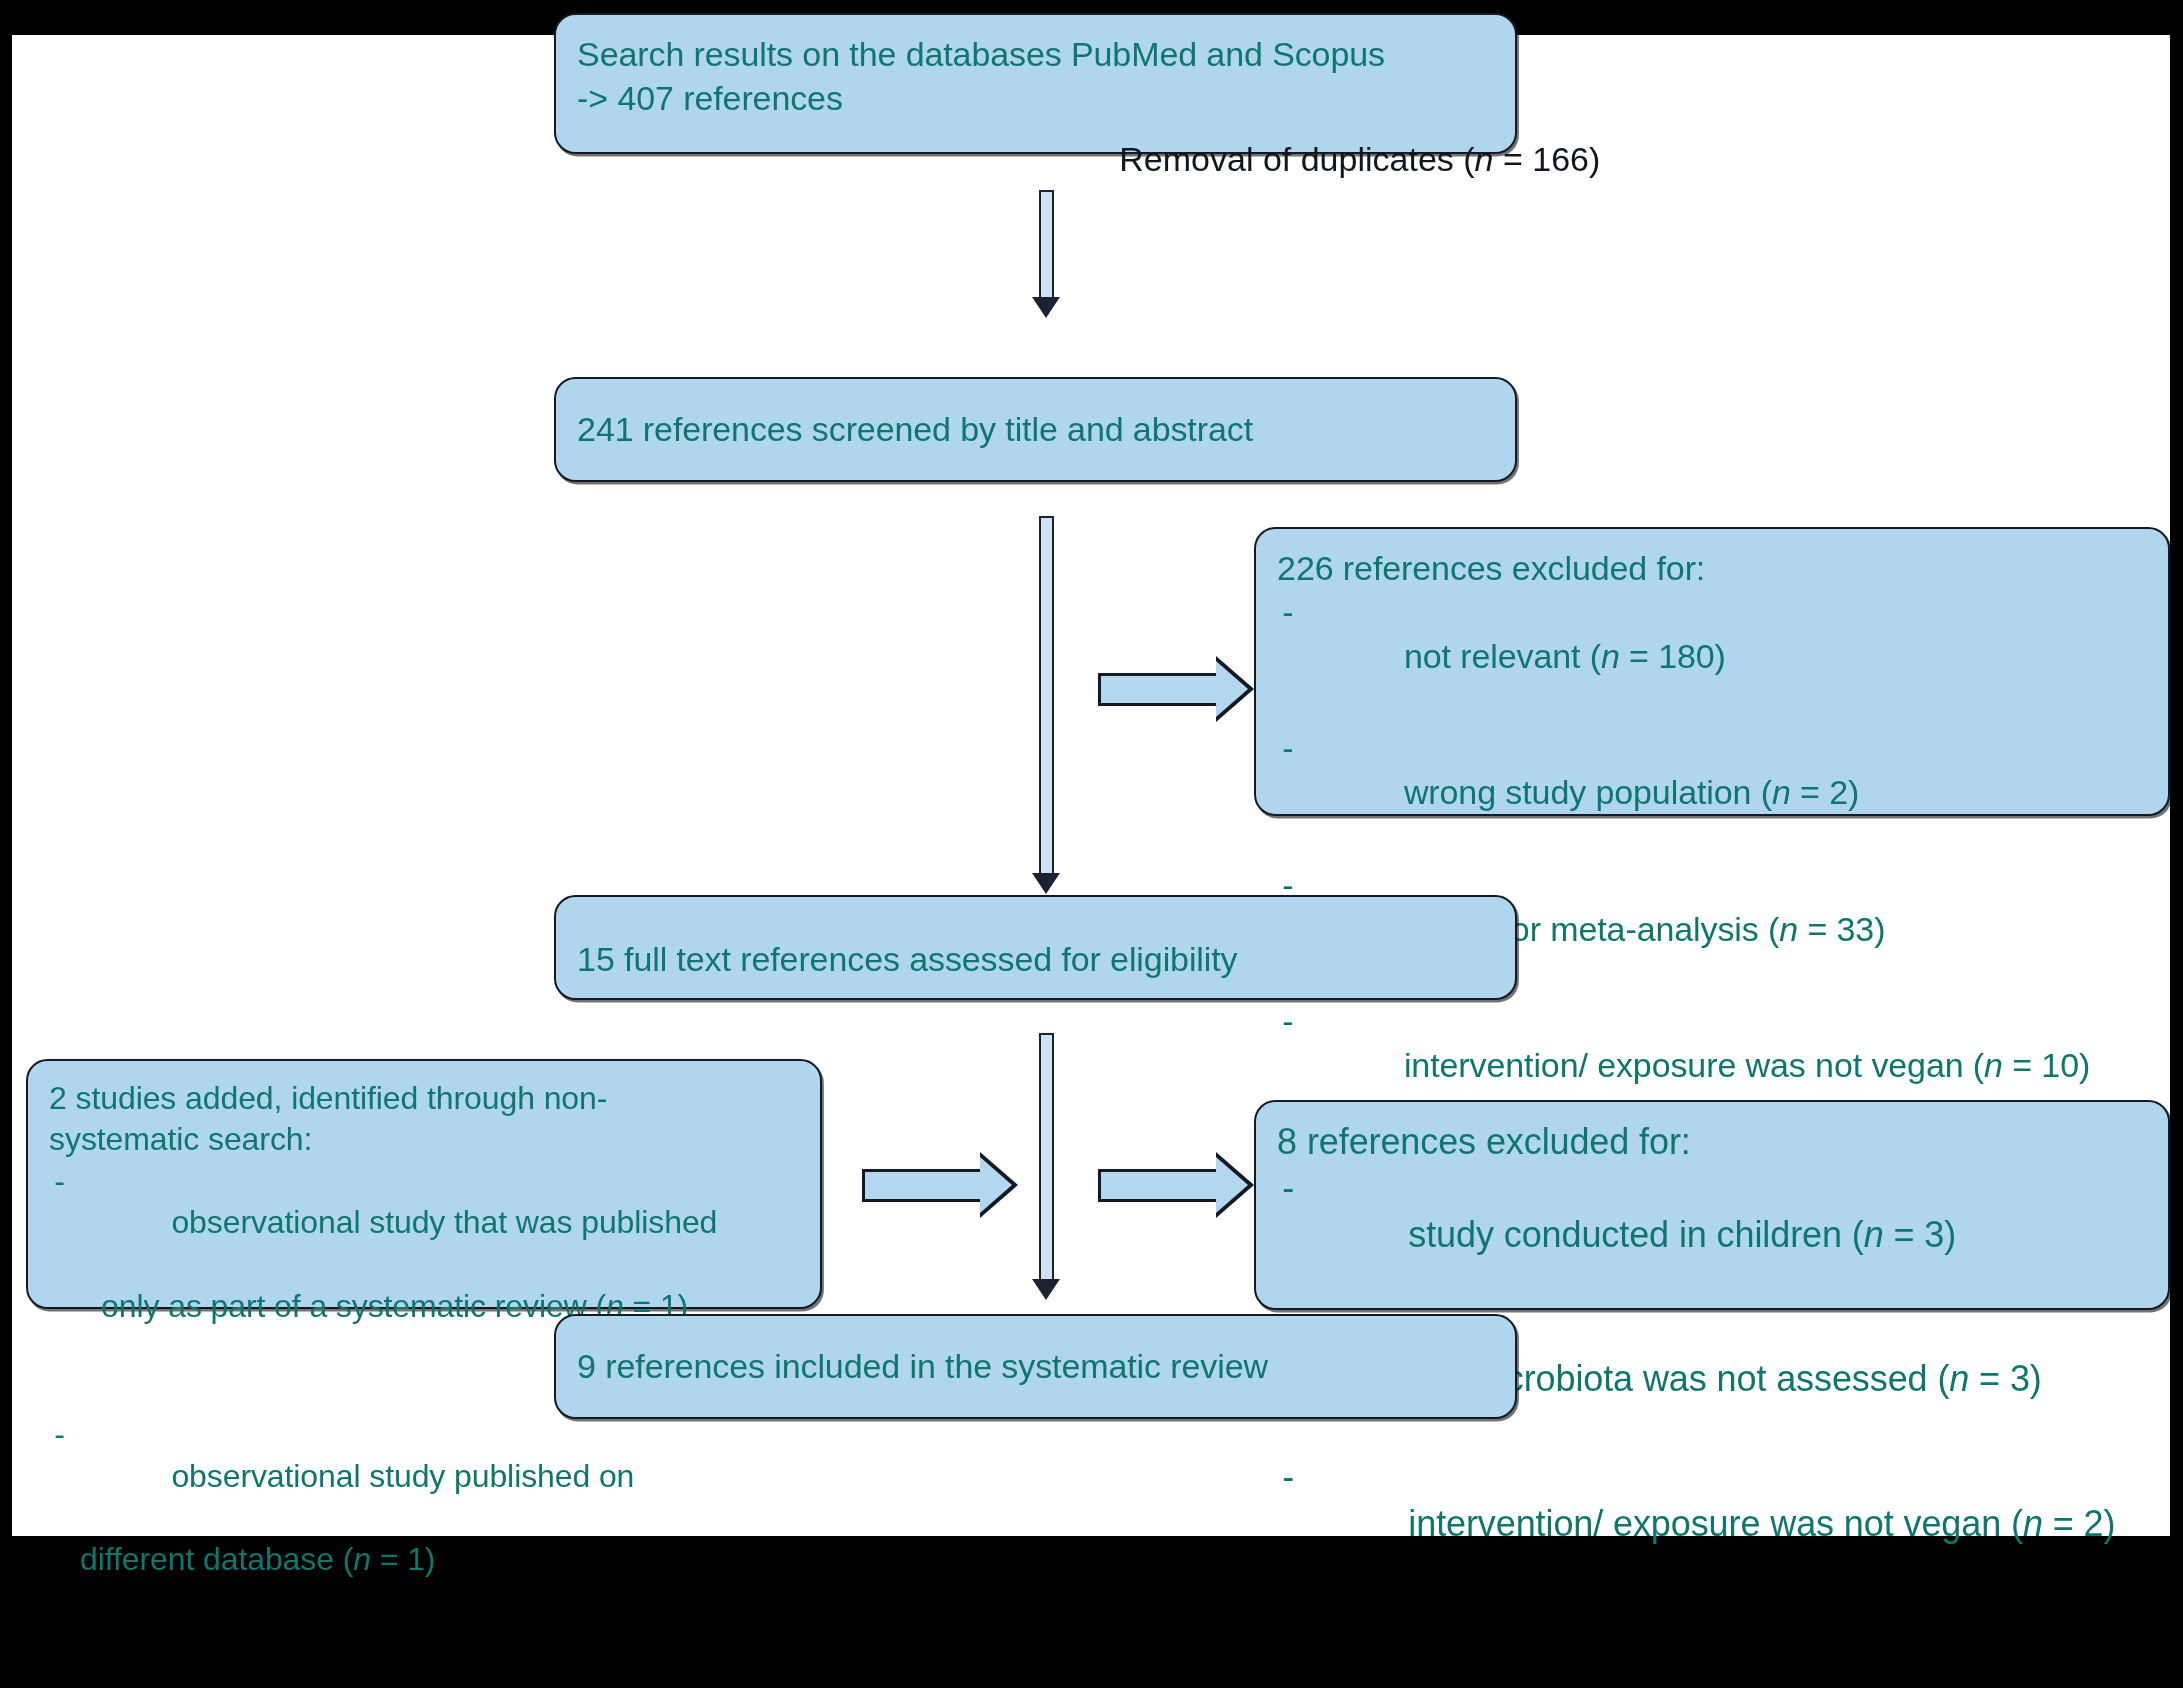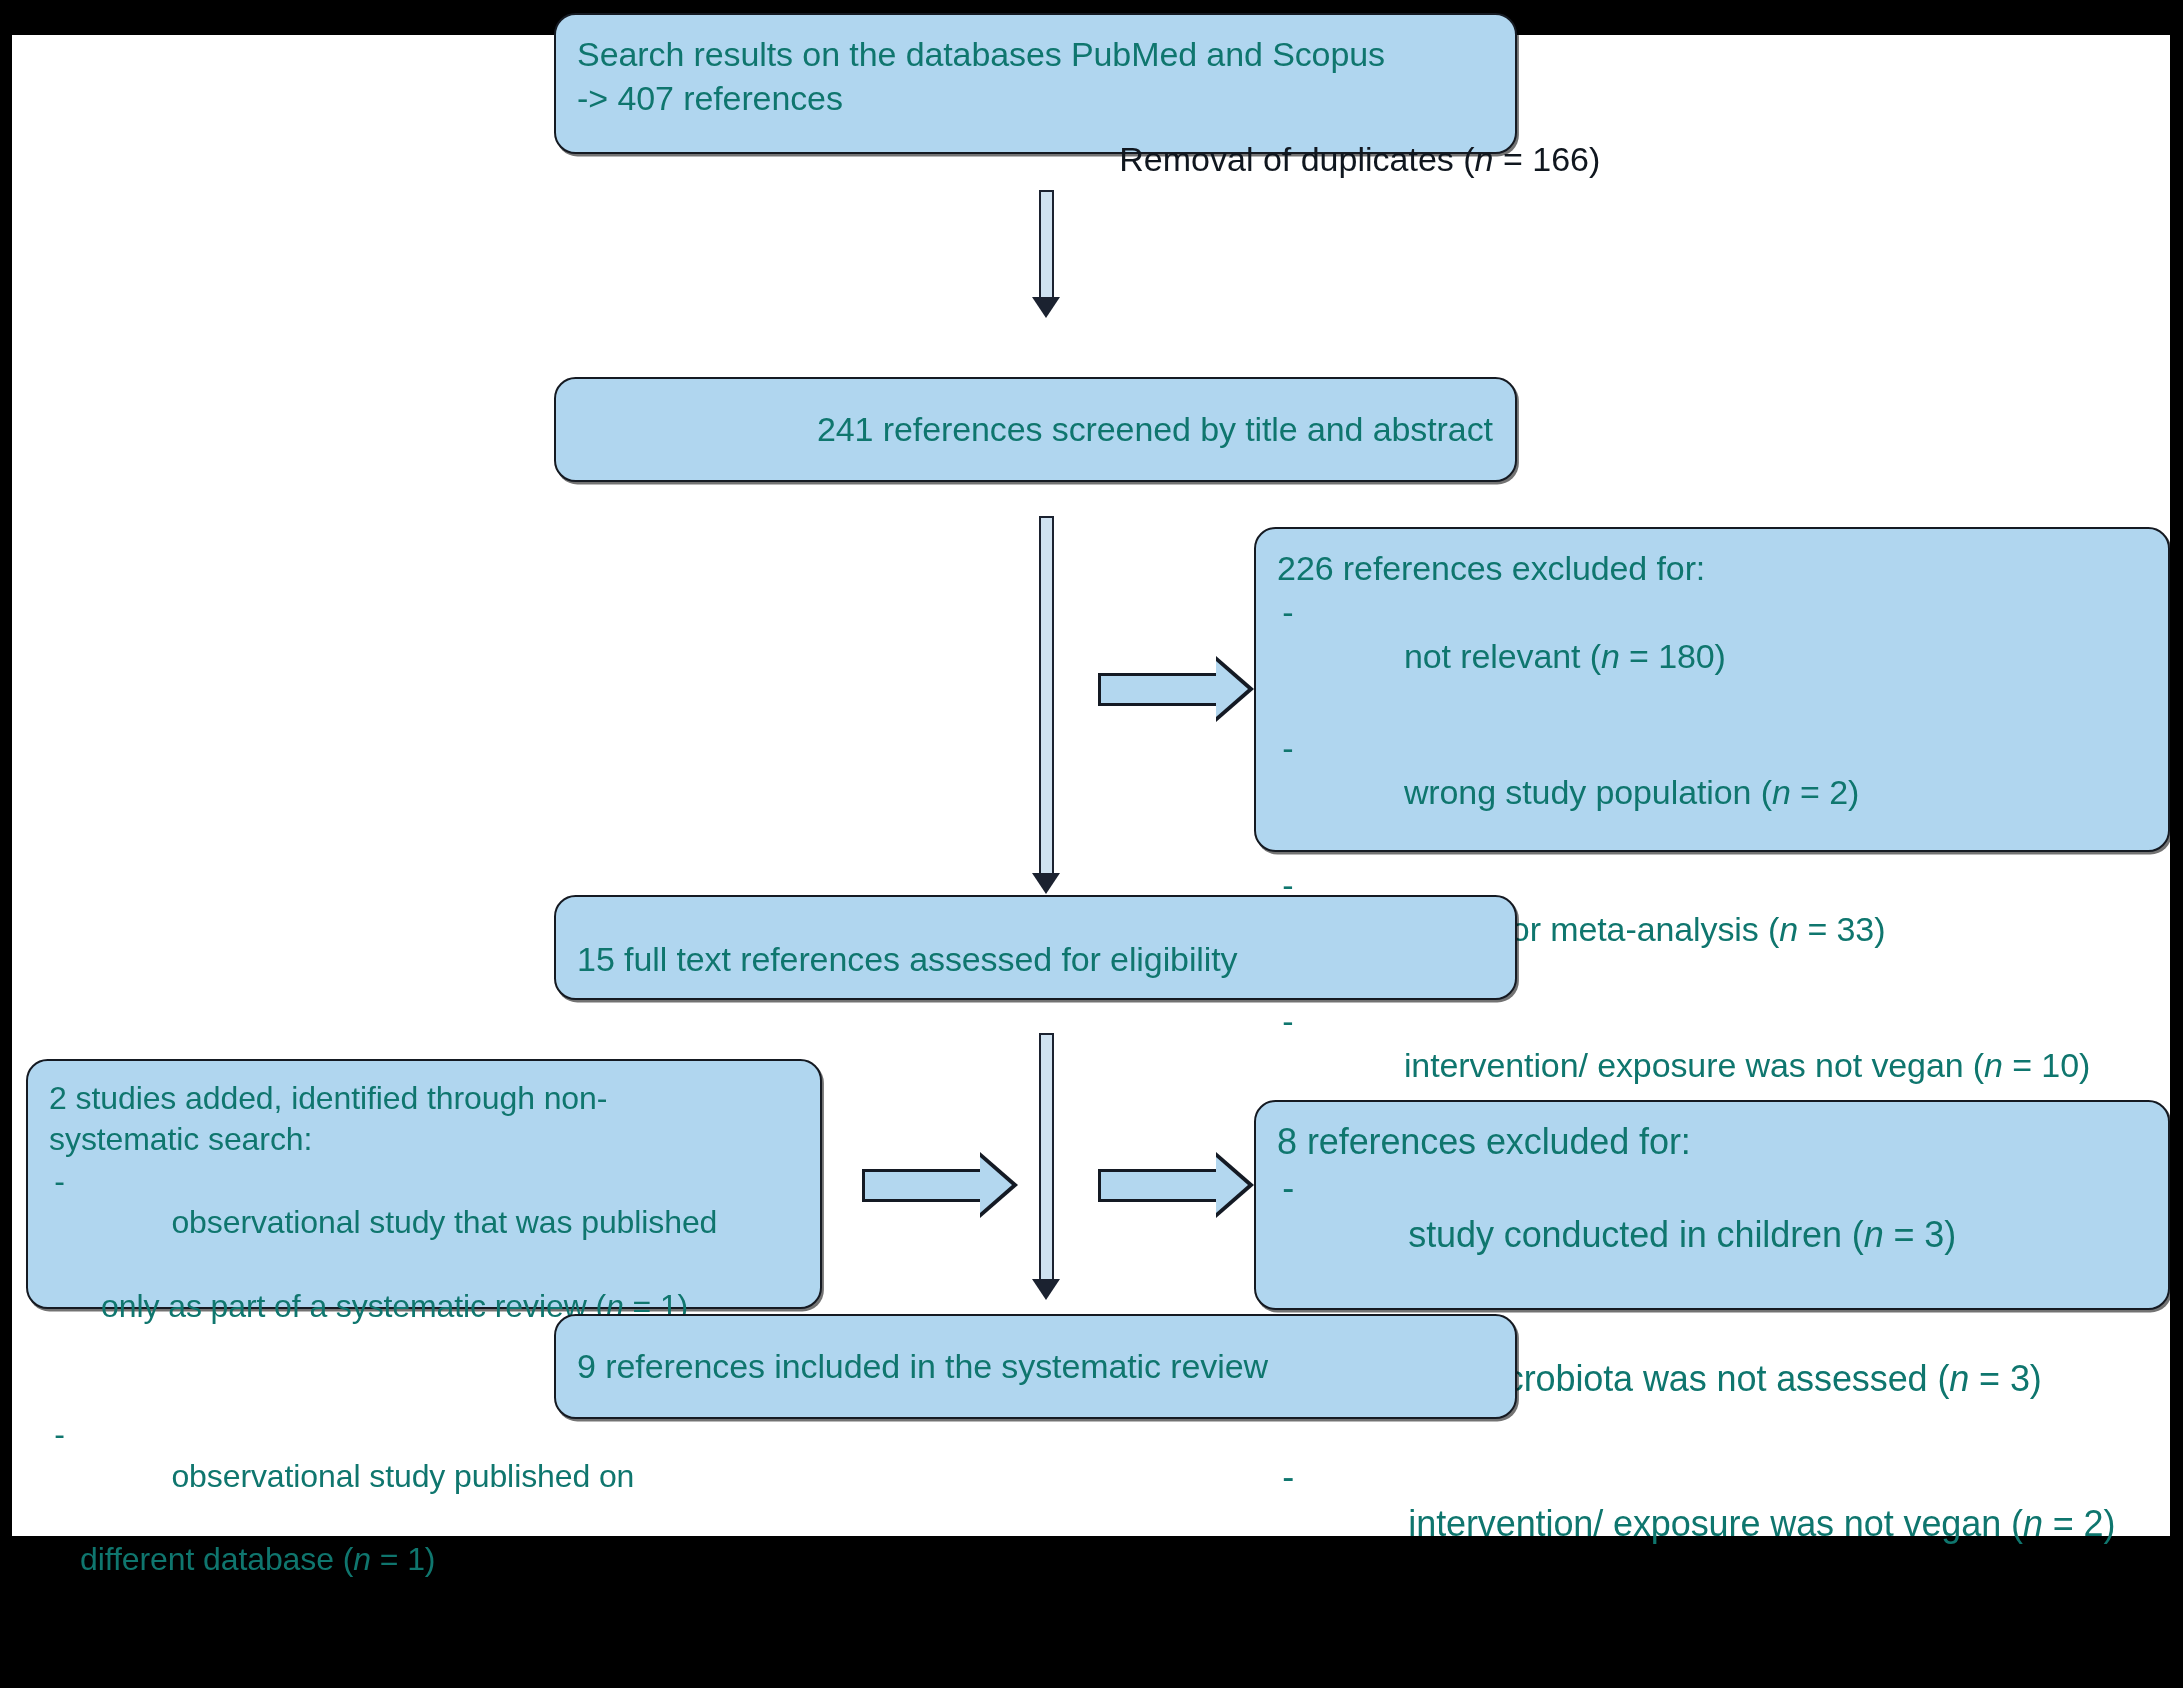--- a/index.html
+++ b/index.html
@@ -126,36 +126,36 @@
   </div>
 
   <div class="varrow" style="left:1027px; top:155px; height:128px; width:15.3px;">
     <div class="shaft" style="height:108px;"></div>
     <div class="head" style="top:107px;"></div>
   </div>
   <div class="edge-label" style="left:1070px; top:66px;">
     <span>Removal of duplicates (</span><em>n</em><span> = 166)</span>
   </div>
 
-  <div class="node" style="left:542px; top:342px; width:963px; height:105px; display:flex; align-items:center;justify-content:flex-end;">
+  <div class="node" style="left:542px; top:342px; width:963px; height:105px; display:flex; align-items:center;">
     <span class="ln">241 references screened by title and abstract</span>
   </div>
 
   <div class="varrow" style="left:1027px; top:481px; height:379px; width:15.3px;">
     <div class="shaft" style="height:358px;"></div>
     <div class="head" style="top:357px;"></div>
   </div>
 
   <div class="harrow" style="left:1086px; top:621px; width:156px; height:66px;">
     <div class="body" style="top:16.6px; width:121px; height:33px;"></div>
     <div class="tip" style="left:118px; top:0px;"></div>
     <div class="tipfill" style="left:118px; top:5.1px;"></div>
   </div>
 
-  <div class="node" style="left:1242px; top:492px; width:916px; height:325px; font-size:34px;">
+  <div class="node" style="left:1242px; top:492px; width:916px; height:289px; font-size:34px;">
     <span class="ln">226 references excluded for:</span>
     <ul class="bullets">
       <li>
         <span class="dash">-</span><span>not relevant (</span><em>n</em><span> = 180)</span>
       </li>
       <li>
         <span class="dash">-</span><span>wrong study population (</span><em>n</em><span> = 2)</span>
       </li>
       <li>
         <span class="dash">-</span><span>review or meta-analysis (</span><em>n</em><span> = 33)</span>

